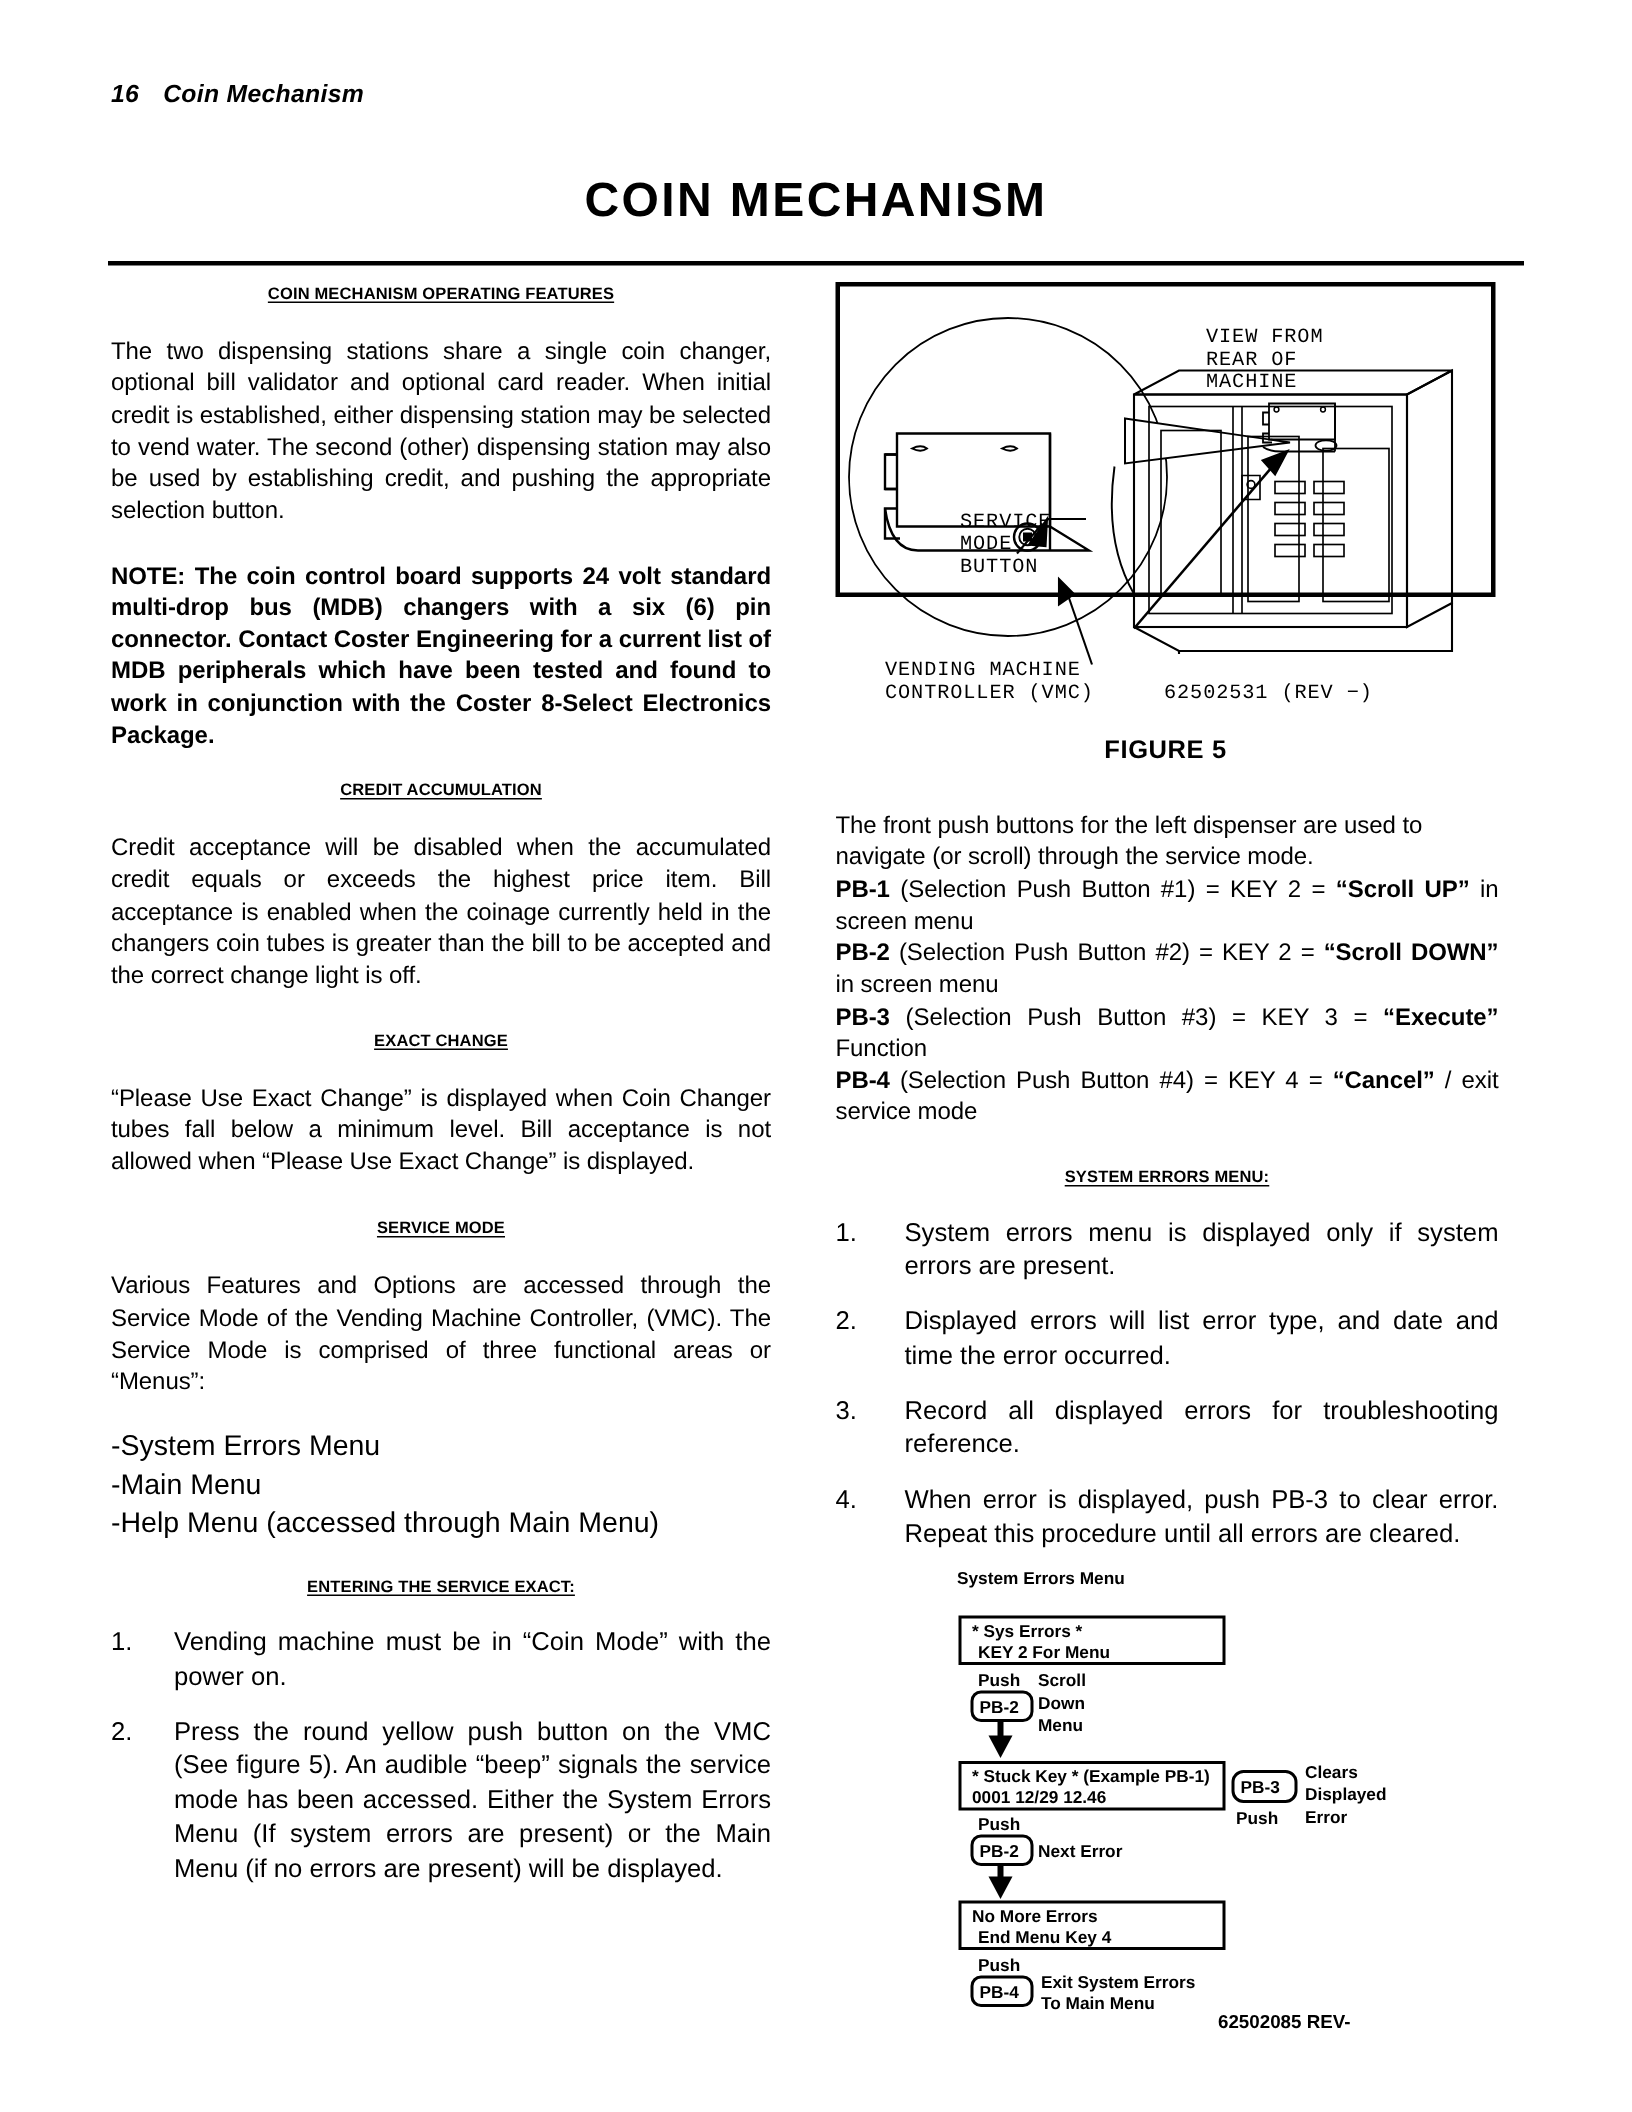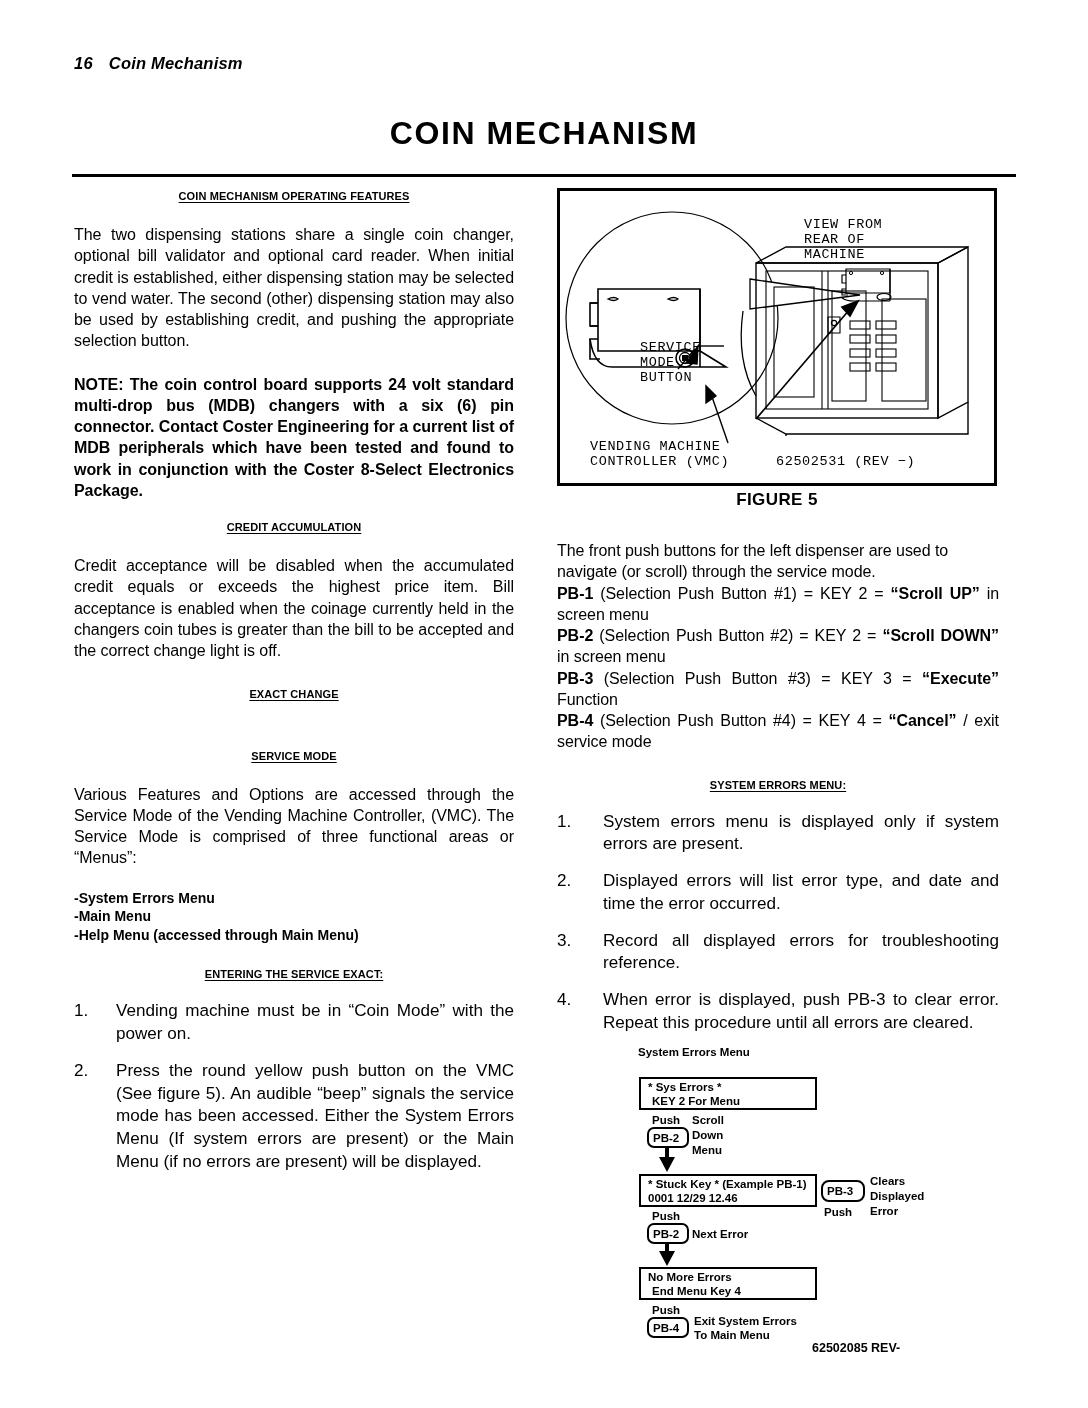--- a/index.html
+++ b/index.html
@@ -28,31 +28,31 @@
   h2.sec{font-size:11px;font-weight:700;text-align:center;margin:0;
     text-decoration:underline;text-underline-offset:2px;letter-spacing:.1px;}
 
   p.body{font-size:16px;line-height:1.33;margin:0;text-align:justify;
     text-justify:inter-word;letter-spacing:-.05px;}
   p.body.nj{text-align:left;}
   p.body.bold{font-weight:700;}.sp18{height:18px;}
   .sp20{height:20px;}.sp22{height:22px;}.sp24{height:24px;}
   .sp26{height:26px;}.sp28{height:28px;}
 
-  ul.dashlist{list-style:none;margin:0;padding:0;font-size:14px;line-height:1.33;font-weight:bold;}
+  ul.dashlist{list-style:none;margin:0;padding:0;font-size:19px;line-height:1.33;}
   ul.dashlist li{white-space:nowrap;}
 
   ol.numlist{list-style:none;margin:0;padding:0;}
   ol.numlist li{display:flex;font-size:17.1px;line-height:1.33;margin-bottom:14px;}
   ol.numlist li .n{width:42px;flex:none;}
   ol.numlist li .t{flex:1;text-align:justify;}
   ol.numlist.rt li .n{width:46px;}
 
   
-  .figbox{position:absolute;left:557px;top:188px;width:440px;height:298px;
+  .figbox{position:absolute;left:557px;top:188px;width:440px;height:210px;
     border:3px solid #000;box-sizing:border-box;background:#fff;}
   .figcap{position:absolute;left:557px;top:490px;width:440px;text-align:center;
     font-size:17px;font-weight:700;letter-spacing:.4px;}
   .figsvg{position:absolute;left:0;top:0;}
 
   
   .flow{position:absolute;left:600px;top:1040px;width:400px;height:345px;}
   .flowsvg{position:absolute;left:0;top:0;}
 </style>
 </head>
@@ -76,20 +76,21 @@
     <p class="body bold">NOTE: The coin control board supports 24 volt standard multi-drop bus (MDB) changers with a six (6) pin connector. Contact Coster Engineering for a current list of MDB peripherals which have been tested and found to work in conjunction with the Coster 8-Select Electronics Package.</p>
     <div class="sp20"></div>
 
     <h2 class="sec">CREDIT ACCUMULATION</h2>
     <div class="sp22"></div>
     <p class="body">Credit acceptance will be disabled when the accumulated credit equals or exceeds the highest price item. Bill acceptance is enabled when the coinage currently held in the changers coin tubes is greater than the bill to be accepted and the correct change light is off.</p>
     <div class="sp26"></div>
 
     <h2 class="sec">EXACT CHANGE</h2>
     <div class="sp22"></div>
+    <p class="body">“Please Use Exact Change” is displayed when Coin Changer tubes fall below a minimum level. Bill acceptance is not allowed when “Please Use Exact Change” is displayed.</p>
     <div class="sp28"></div>
 
     <h2 class="sec">SERVICE MODE</h2>
     <div class="sp22"></div>
     <p class="body">Various Features and Options are accessed through the Service Mode of the Vending Machine Controller, (VMC). The Service Mode is comprised of three functional areas or “Menus”:</p>
     <div class="sp20"></div>
 
     <ul class="dashlist">
       <li>-System Errors Menu</li>
       <li>-Main Menu</li>

